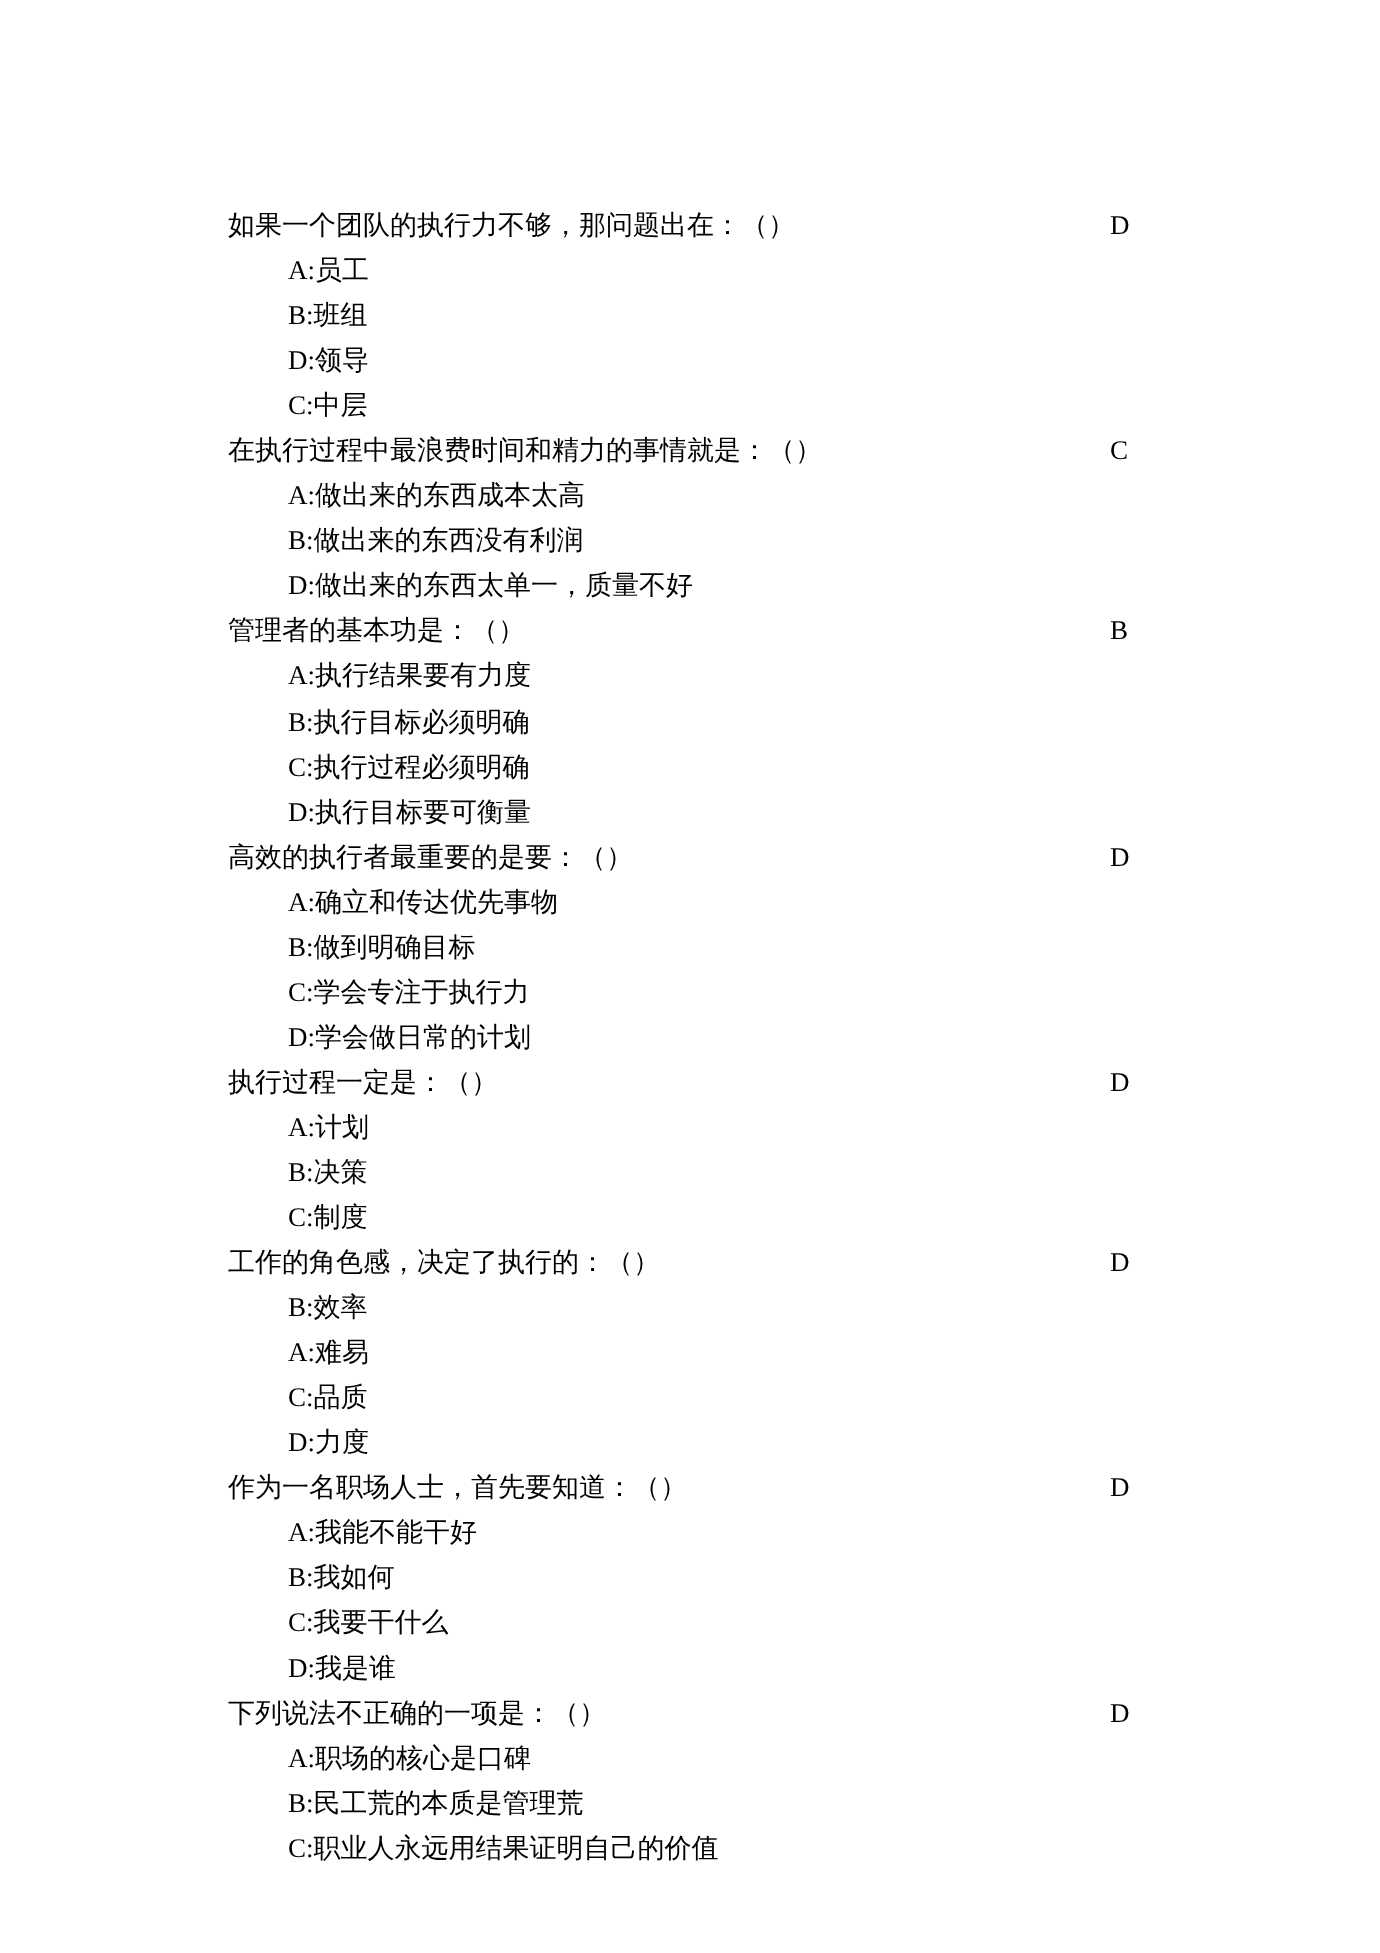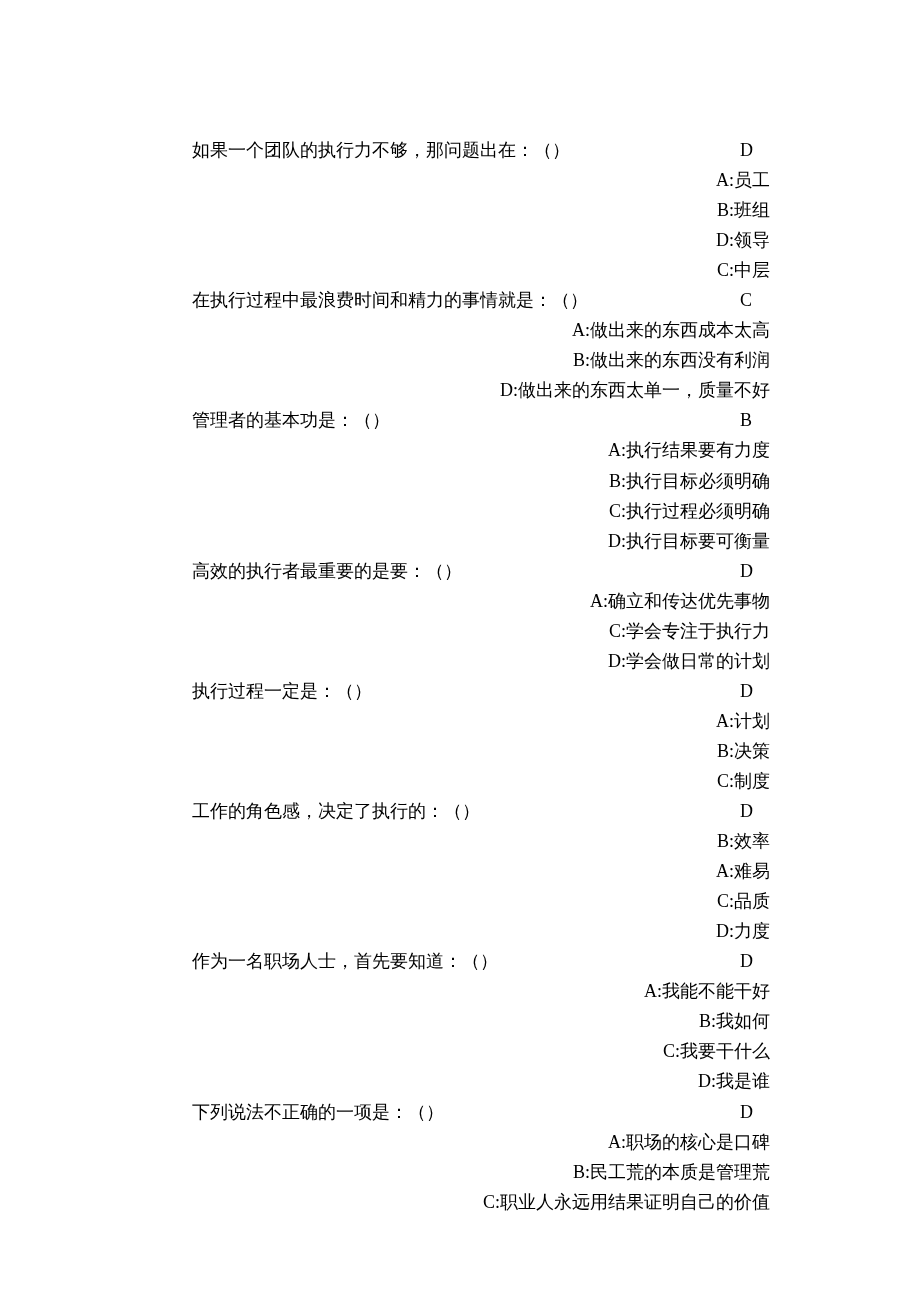--- a/index.html
+++ b/index.html
@@ -14,33 +14,31 @@
   .page {
     width: 920px;
     min-height: 1302px;
     padding: 135px 150px 0 152px;
     box-sizing: border-box;
   }
   .question-row {
     display: flex;
     justify-content: space-between;
     align-items: flex-start;
-    margin-left: 40px;
   }
   .question-text {
     flex: 1;
   }
   .answer {
     width: 30px;
     text-align: left;
     padding-left: 10px;
   }
   .option {
     padding-left: 40px;
-    text-align: right;
   }
 </style>
 </head>
 <body>
 
 <div class="page">
 
   <div class="question-row">
     <div class="question-text">如果一个团队的执行力不够，那问题出在：（）</div>
     <div class="answer">D</div>
@@ -65,20 +63,21 @@
   <div class="option">A:执行结果要有力度</div>
   <div class="option">B:执行目标必须明确</div>
   <div class="option">C:执行过程必须明确</div>
   <div class="option">D:执行目标要可衡量</div>
 
   <div class="question-row">
     <div class="question-text">高效的执行者最重要的是要：（）</div>
     <div class="answer">D</div>
   </div>
   <div class="option">A:确立和传达优先事物</div>
+  <div class="option">B:做到明确目标</div>
   <div class="option">C:学会专注于执行力</div>
   <div class="option">D:学会做日常的计划</div>
 
   <div class="question-row">
     <div class="question-text">执行过程一定是：（）</div>
     <div class="answer">D</div>
   </div>
   <div class="option">A:计划</div>
   <div class="option">B:决策</div>
   <div class="option">C:制度</div>

